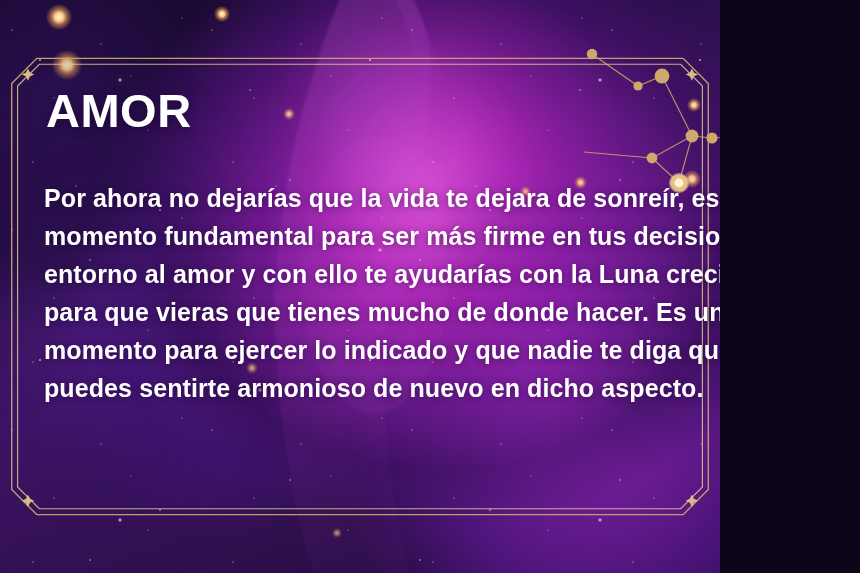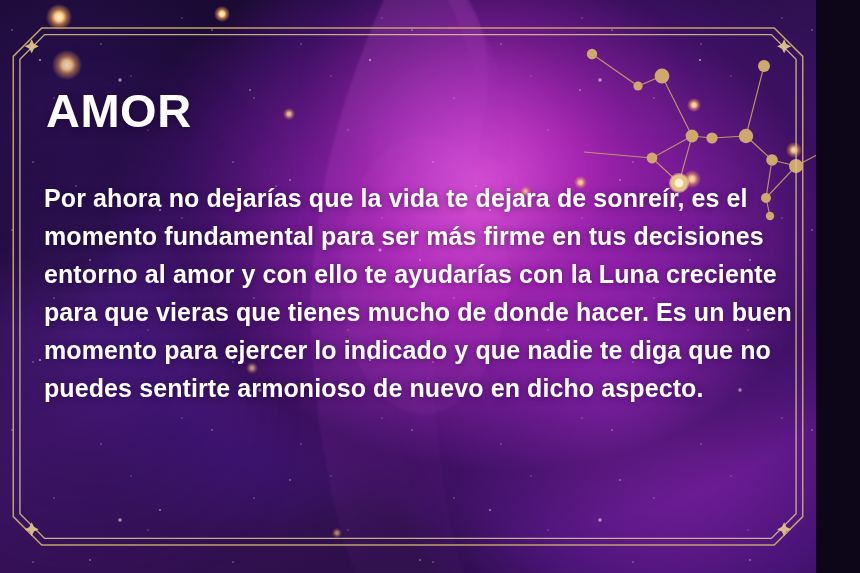--- a/index.html
+++ b/index.html
@@ -2,21 +2,21 @@
 <html><head>
 <meta charset="utf-8">
 <style>
   html, body {
     margin: 0;
     padding: 0;
     background: #0d0618;
   }
   .stage {
     position: relative;
-    width: 816px;
+    width: 720px;
     height: 573px;
     overflow: hidden;
     font-family: "Liberation Sans", sans-serif;
     background: #1a0b2e;
   }
 
   
   .bg-base {
     position: absolute;
     inset: 0;

